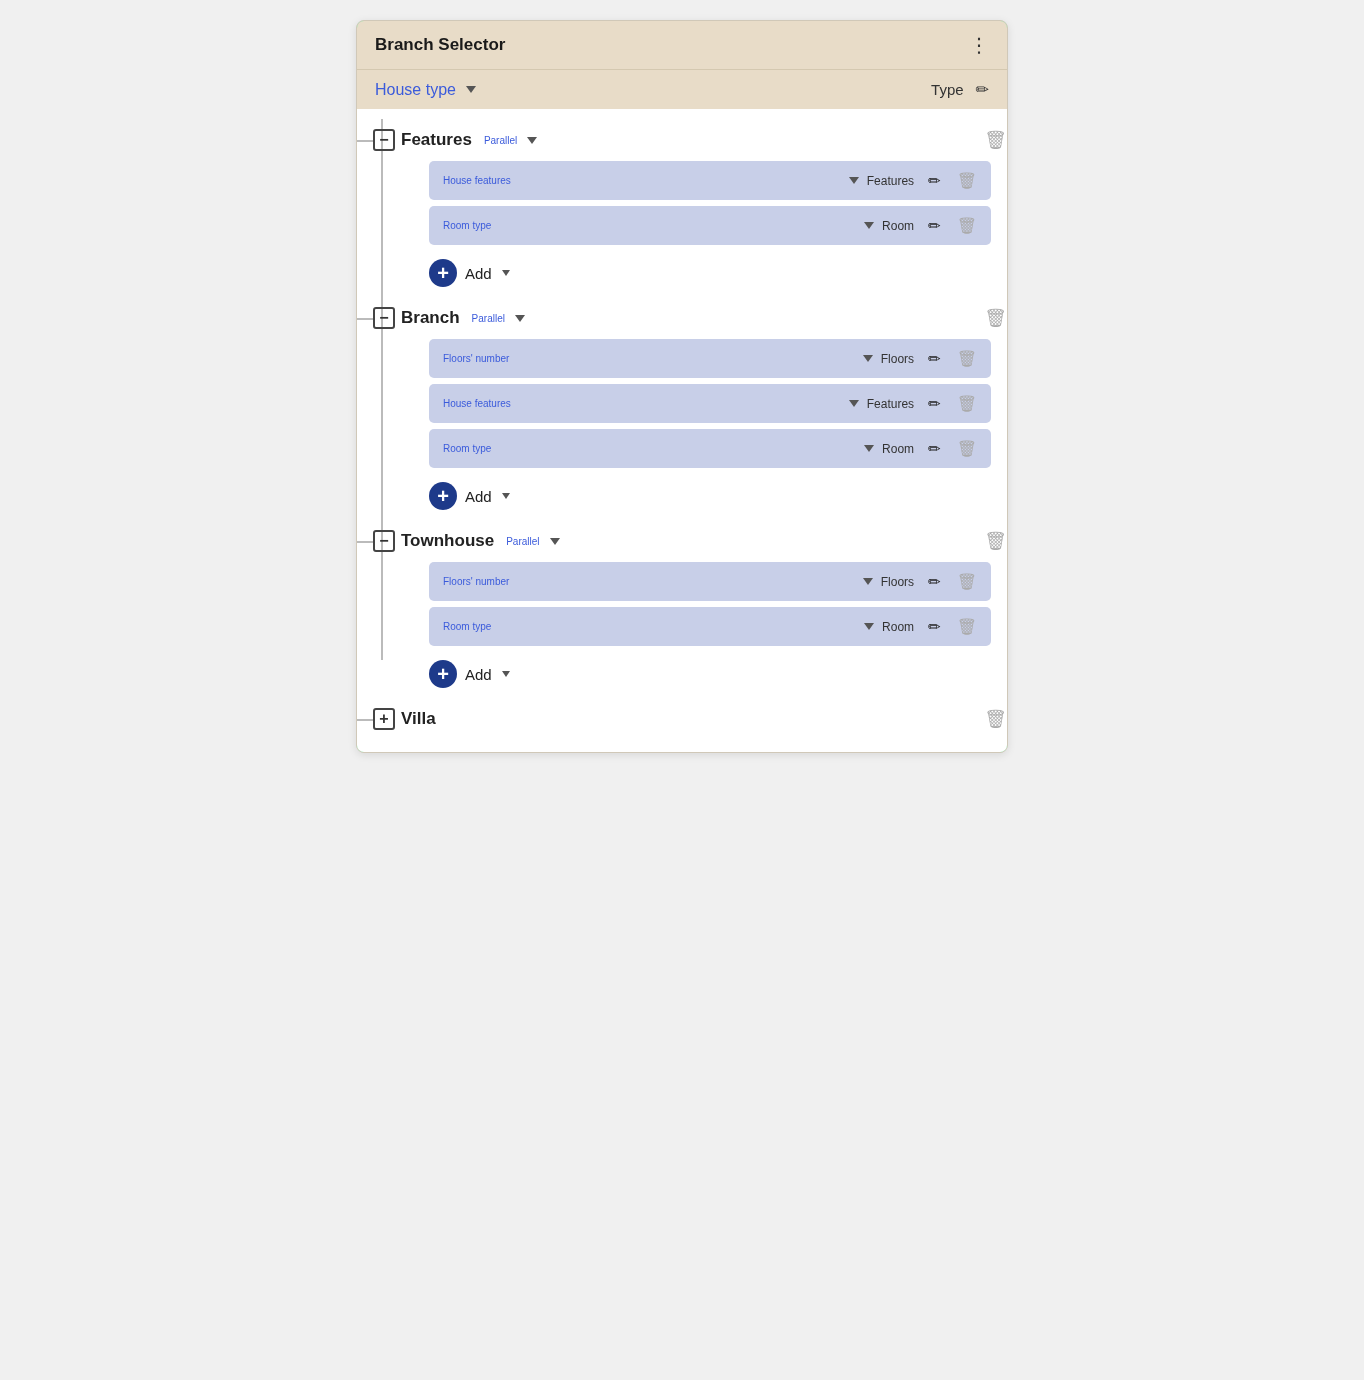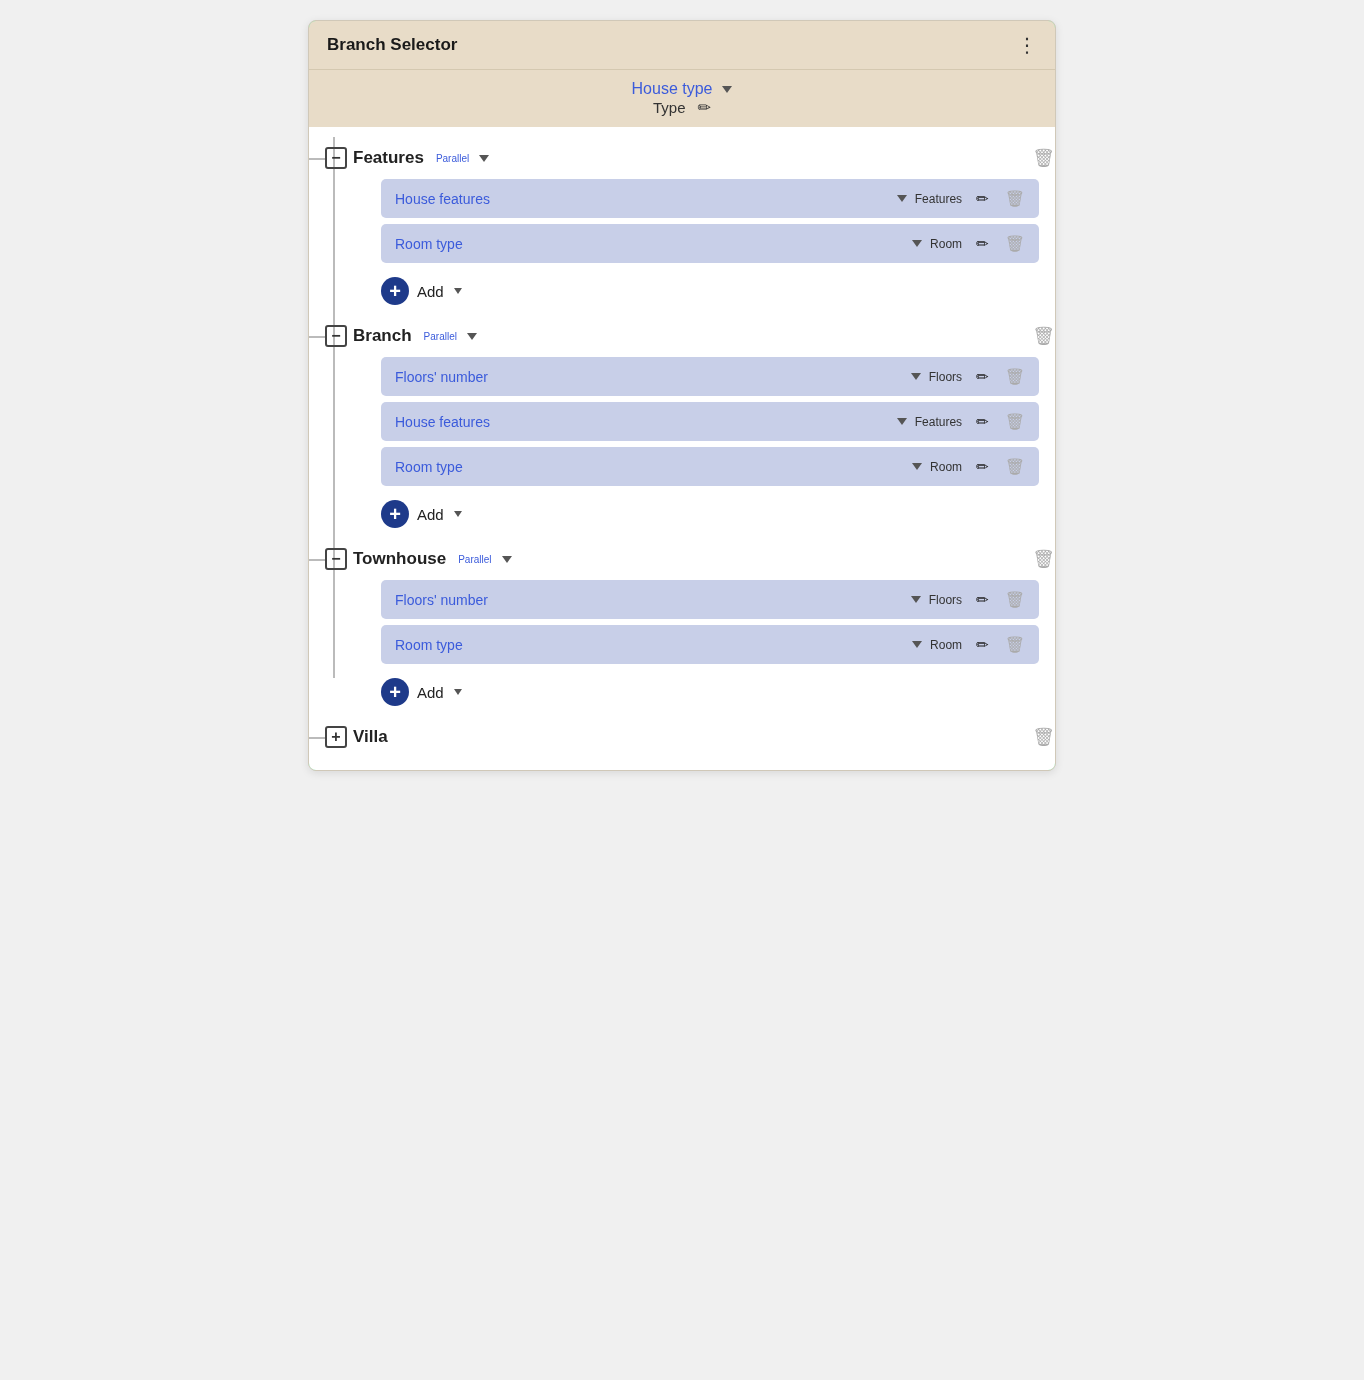--- a/index.html
+++ b/index.html
@@ -5,21 +5,21 @@
     * { box-sizing: border-box; margin: 0; padding: 0; }
     body {
       font-family: -apple-system, BlinkMacSystemFont, 'Segoe UI', Arial, sans-serif;
       background: #f0f0f0;
       display: flex;
       justify-content: center;
       align-items: flex-start;
       padding: 20px;
     }
     .panel {
-      width: 748px;
+      width: 652px;
       background: #86efac;
       border: 1px solid #d0c8b8;
       border-radius: 8px;
       overflow: hidden;
       box-shadow: 0 2px 8px rgba(0,0,0,0.1);
     }
     .panel-header {
       background: #e8dcc8;
       padding: 14px 18px;
       display: flex;
@@ -37,21 +37,20 @@
       cursor: pointer;
       line-height: 1;
     }
     .panel-subheader {
       background: #e8dcc8;
       padding: 10px 18px;
       display: flex;
       align-items: center;
       justify-content: space-between;
       border-top: 1px solid #d4c8b0;
-      flex-direction: column;
     }
     .subheader-left {
       display: flex;
       align-items: center;
       gap: 10px;
       color: #3b5bdb;
       font-size: 16px;
       font-weight: 500;
       cursor: pointer;
     }
@@ -124,21 +123,21 @@
     .sub-row {
       background: #c8cfe8;
       border-radius: 5px;
       display: flex;
       align-items: center;
       padding: 10px 14px;
       margin-bottom: 6px;
       gap: 8px;
     }
     .sub-row-label {
-      font-size: 14px;
+      font-size: 10px;
       color: #3b5bdb;
       font-weight: 500;
       flex: 1;
     }
     .sub-row-chevron {
       width: 0; height: 0;
       border-left: 5px solid transparent;
       border-right: 5px solid transparent;
       border-top: 7px solid #555;
       display: inline-block;

